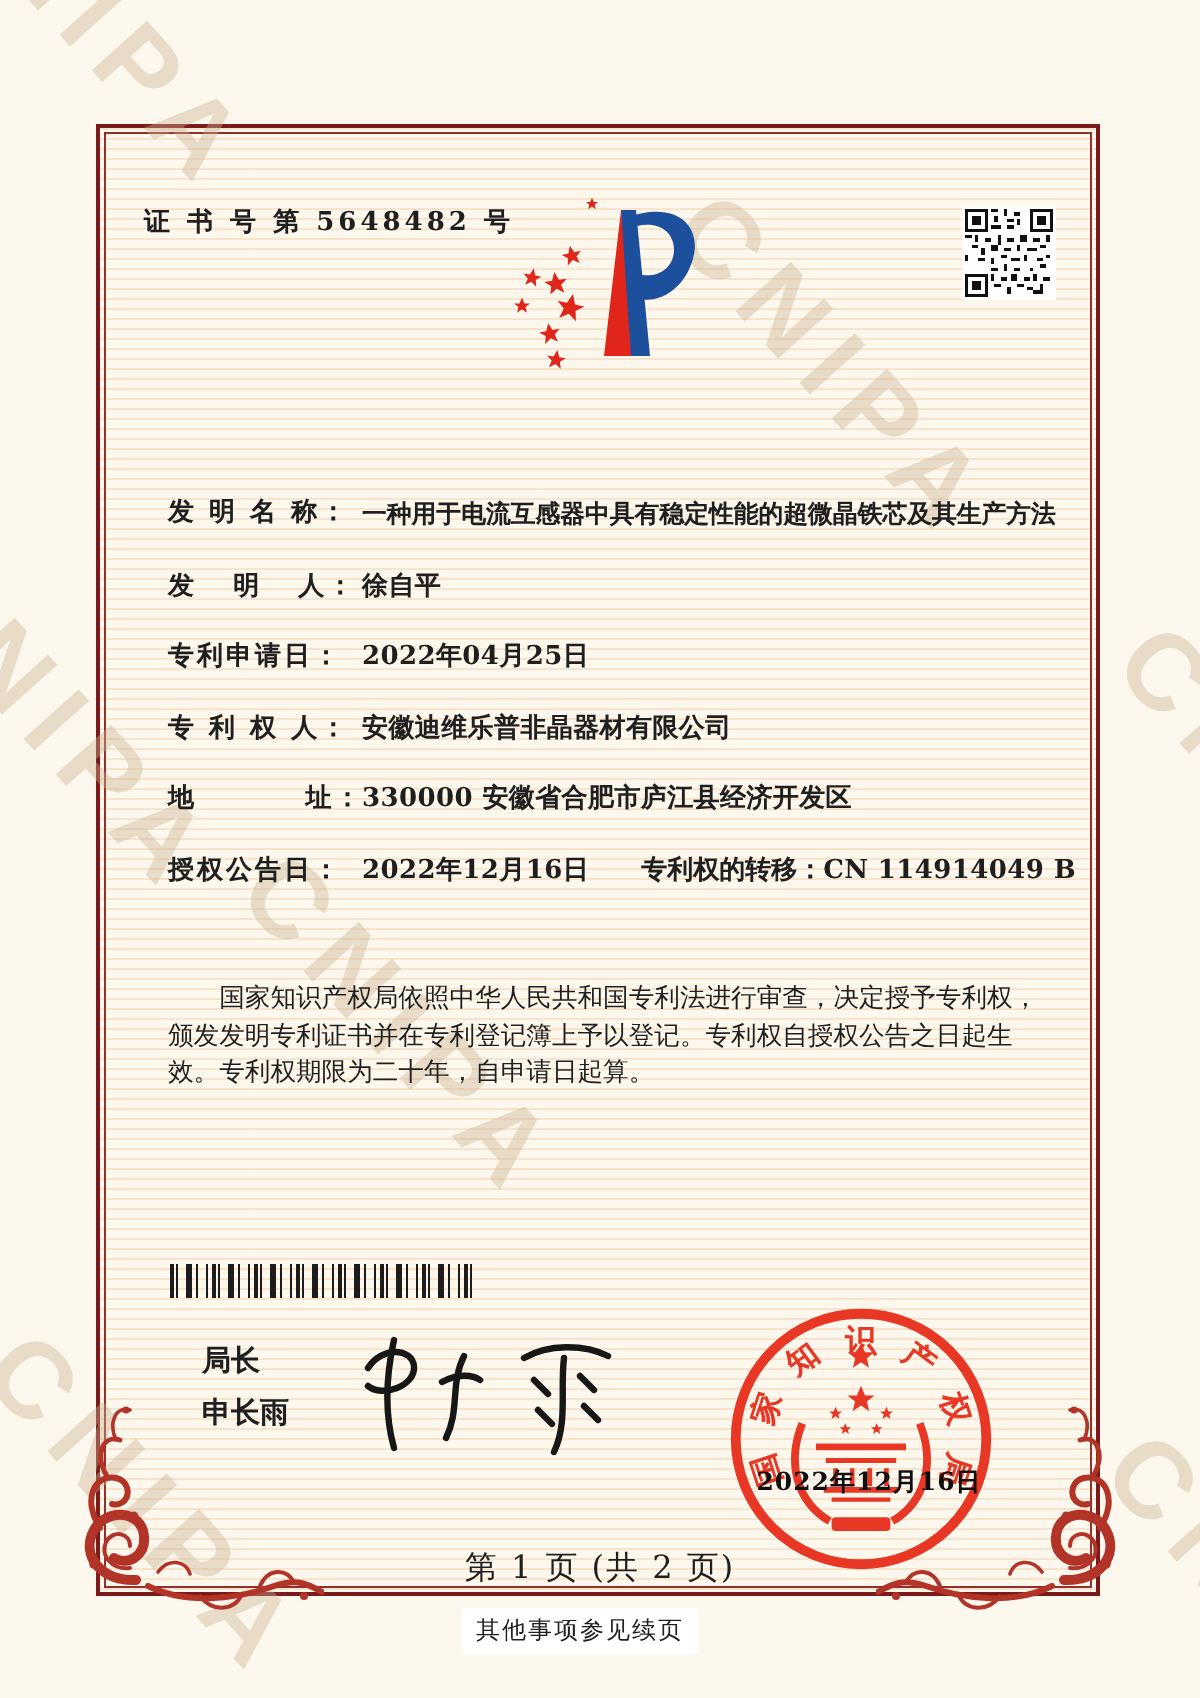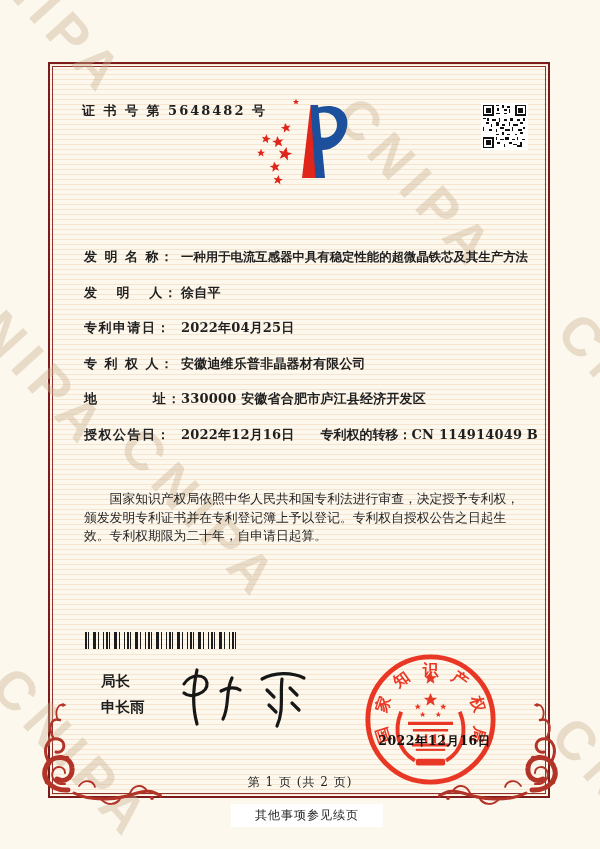--- a/index.html
+++ b/index.html
@@ -20,21 +20,21 @@
     content:""; position:absolute; inset:2px; border:1px solid #93302c;
   }
   
   .wm{
     position:absolute; z-index:1; font-family:"Liberation Sans",sans-serif;
     font-weight:bold; font-size:54px; letter-spacing:9px;
     color:rgba(201,178,146,0.40); transform:rotate(48deg); white-space:nowrap;
     pointer-events:none;
   }
   .content{position:absolute; inset:0; z-index:2;}
-  .cert-no{position:absolute; left:82px; top:102px; font-size:13px; letter-spacing:2px; font-weight:600;}
+  .cert-no{position:absolute; left:72px; top:102px; font-size:13px; letter-spacing:2px; font-weight:600;}
   .qr{position:absolute; left:481px; top:103px; width:47px; height:47px;}
   .logo{position:absolute; left:247px; top:97px; width:106px; height:90px;}
   .title{
     position:absolute; left:0; right:0; top:184px; text-align:center;
     font-size:29px; font-weight:700; letter-spacing:14px; text-indent:14px;
   }
   .fields{position:absolute; left:84px; top:247px; width:452px; font-size:13px; font-weight:700;}
   .row{margin-bottom:16px; line-height:19.5px; white-space:nowrap;}
   .lbl{display:inline-block; width:97px; white-space:pre; letter-spacing:1.5px; vertical-align:top;}
   .val{letter-spacing:0.2px;}
@@ -52,24 +52,24 @@
       #1c1c1c 18px 19px, transparent 19px 21px);
   }
   .signer{position:absolute; left:101px; top:674px; font-family:"Liberation Sans",sans-serif; font-weight:700; font-size:14.5px; line-height:1;}
   .signer div{margin-bottom:11px;}
   .signature{position:absolute; left:176px; top:658px; width:145px; height:78px;}
   .seal{position:absolute; left:362px; top:651px; width:137px; height:137px; opacity:0.96;}
   .seal-date{
     position:absolute; left:372px; top:733px; width:125px; text-align:center;
     font-size:12.5px; letter-spacing:0.5px; color:#101010; font-weight:600; z-index:3;
   }
-  .page-footer{position:absolute; left:0; right:0; top:774px; text-align:center; font-size:12px; letter-spacing:1px;}
+  .page-footer{position:absolute; left:0; right:0; top:774px; text-align:center; font-size:16px; letter-spacing:1px;}
   .note{
     position:absolute; left:231px; top:804px; background:#ffffff;
-    padding:3px 24px; font-size:12px; letter-spacing:1px; z-index:3;
+    padding:3px 7px; font-size:12px; letter-spacing:1px; z-index:3;
   }
   .flourish{position:absolute; width:128px; height:118px; top:694px; z-index:2;}
   .fl-bl{left:34px;}
   .fl-br{left:438px; transform:scaleX(-1);}
 </style>
 </head>
 <body>
 
 <div class="page">
 

